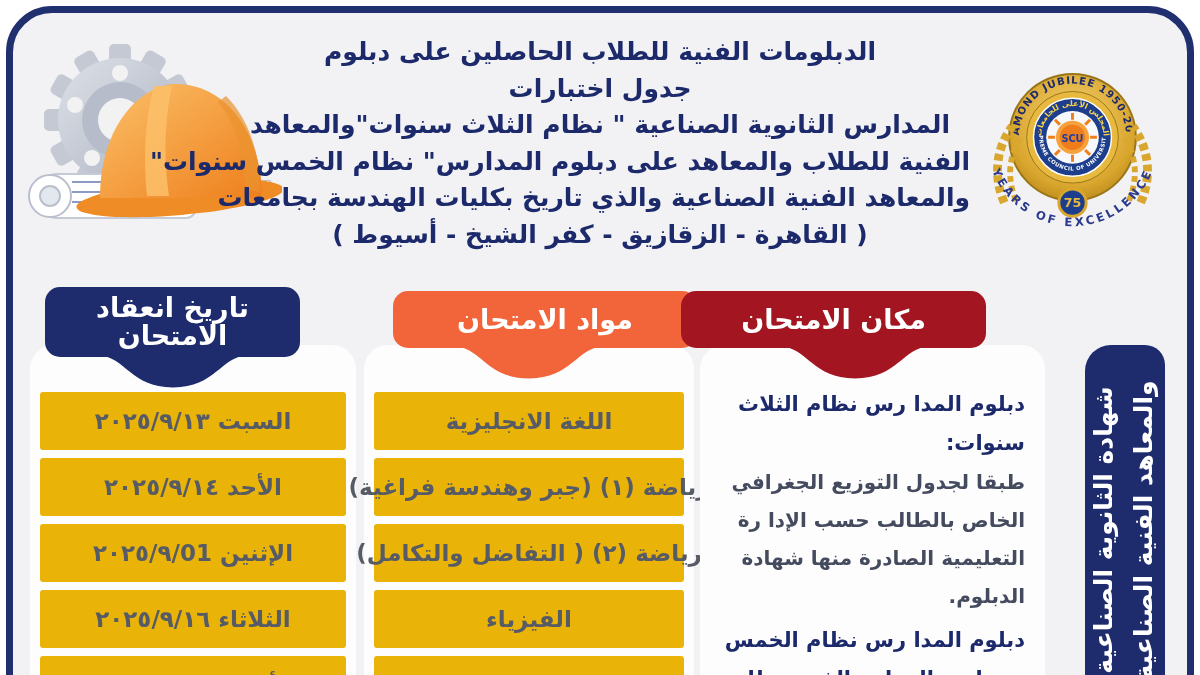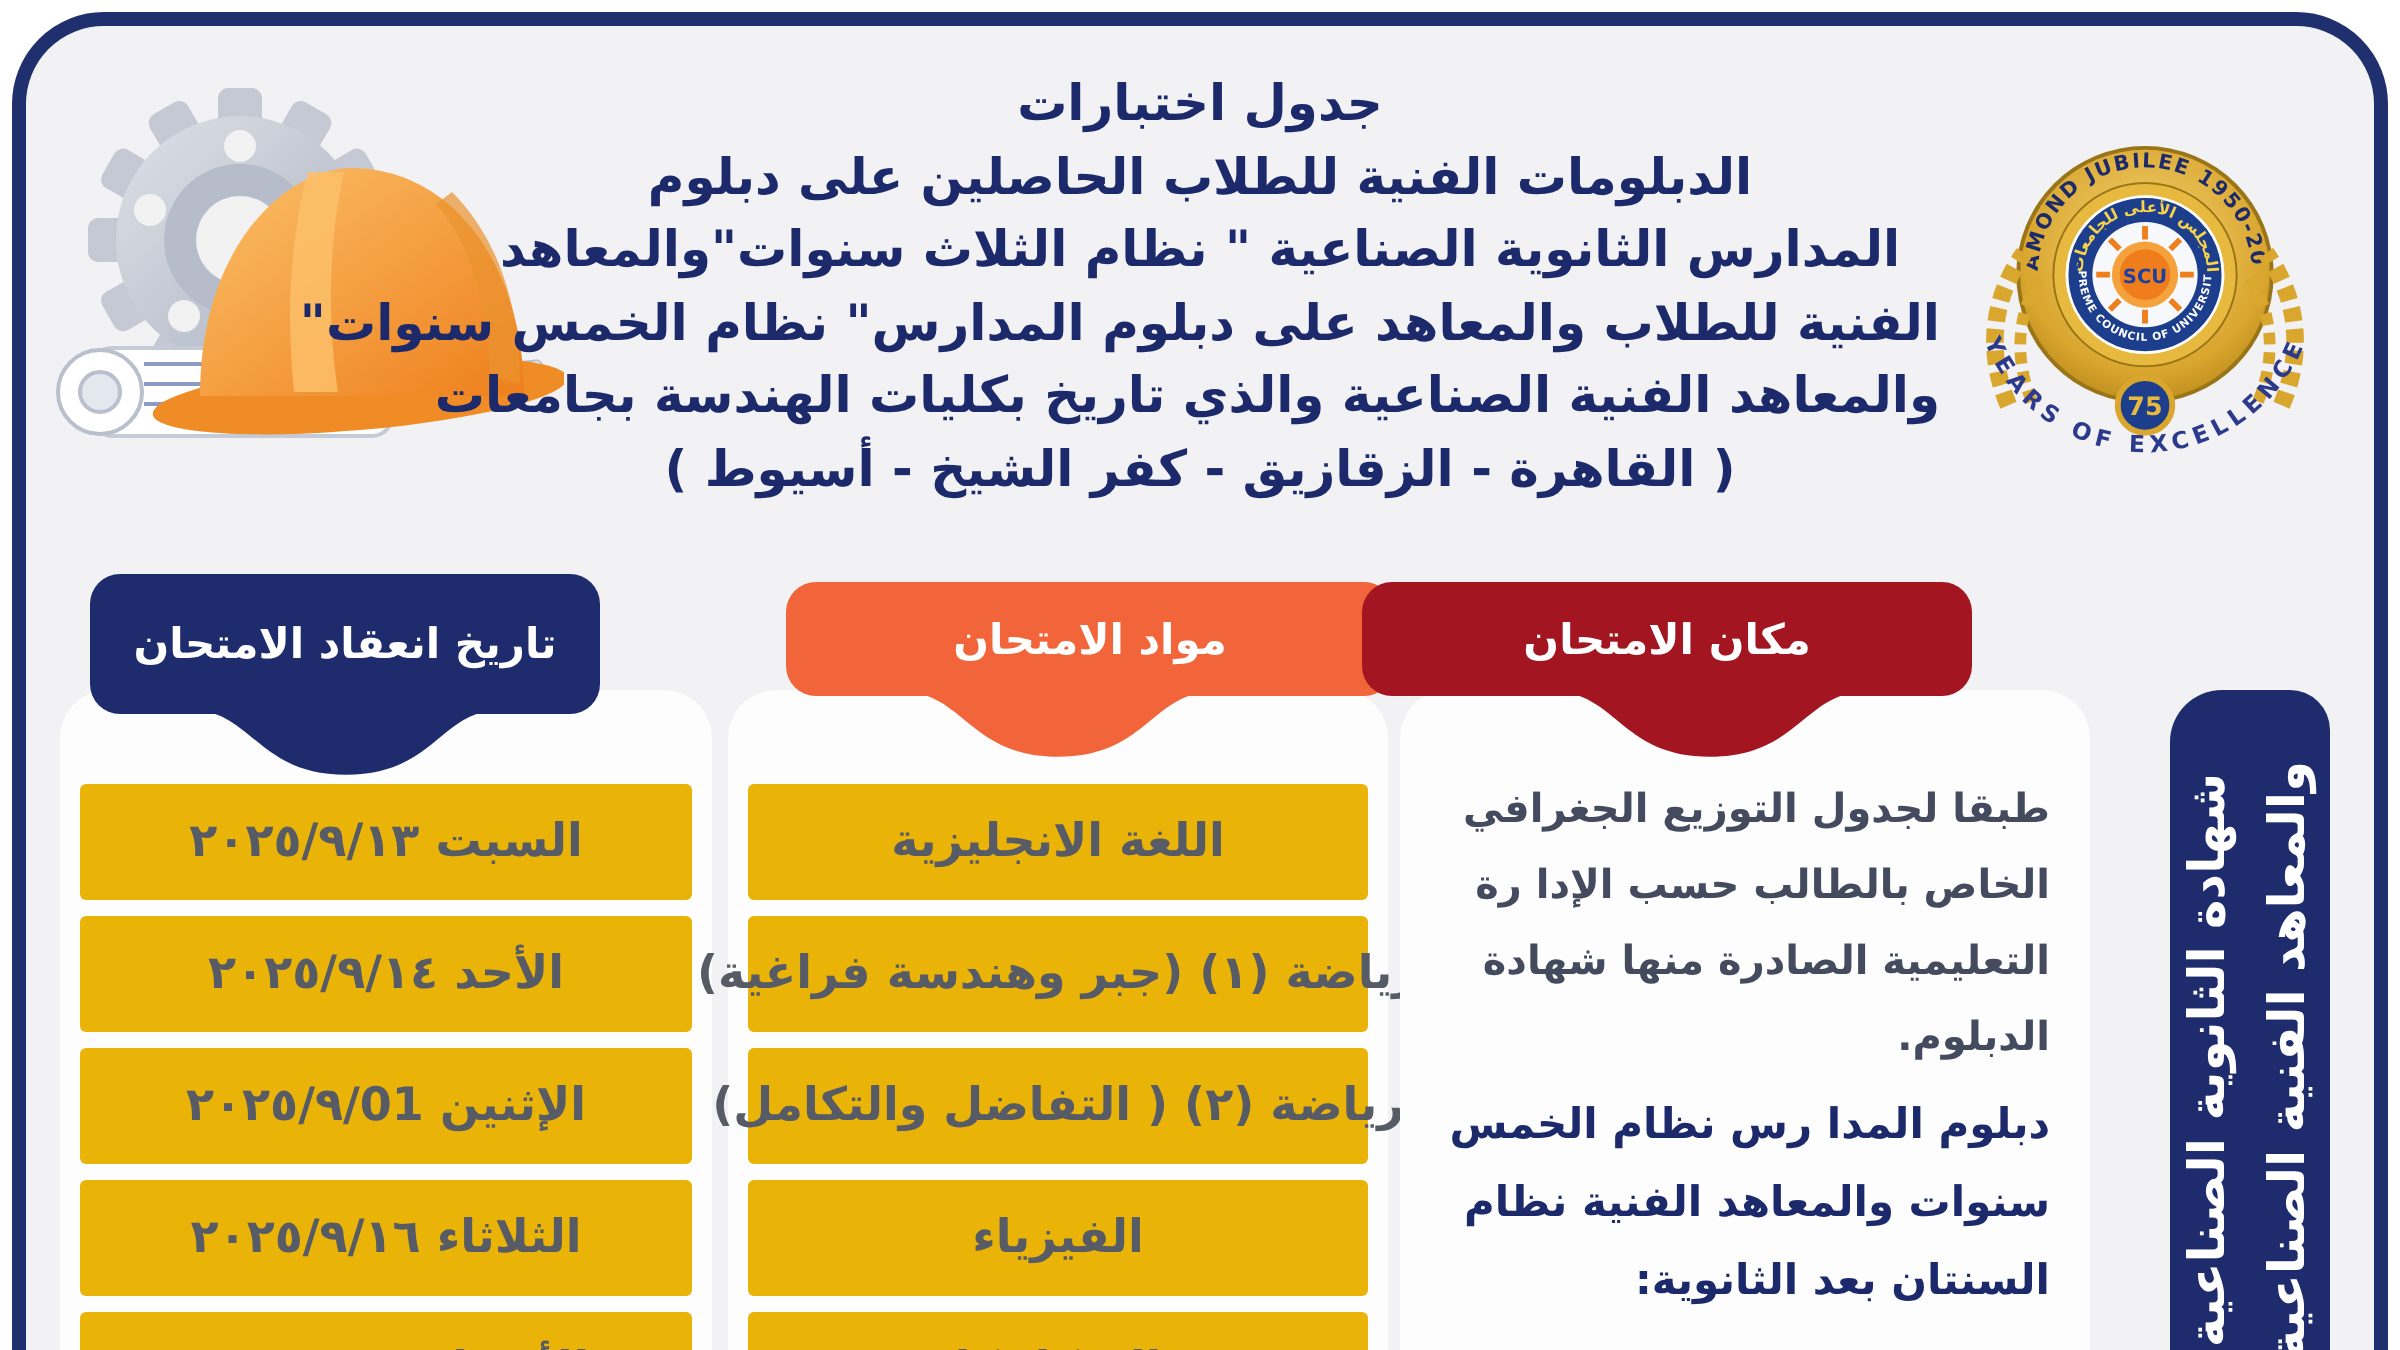--- a/index.html
+++ b/index.html
@@ -14,21 +14,21 @@
            direction:rtl; color:#1c2a6b; font-weight:bold; font-size:25px; line-height:36.5px; }
   .title div { white-space:nowrap; }
 
   
   .eng-graphic { position:absolute; left:22px; top:28px; }
   .logo { position:absolute; left:975px; top:52px; }
 
   
   .col-header { position:absolute; z-index:3; border-radius:15px; display:flex; align-items:center;
                 justify-content:center; text-align:center; color:#fff; font-weight:bold;
-                direction:rtl; font-size:21px; line-height:28px; }
+                direction:rtl; font-size:27px; line-height:28px; }
   .hdr-date     { left:45px;  top:287px; width:255px; height:70px; background:#1e2c6d; }
   .hdr-subject  { left:393px; top:291px; width:304px; height:57px; background:#f2653a; }
   .hdr-location { left:681px; top:291px; width:305px; height:57px; background:#a31621; }
   .bump { position:absolute; z-index:3; width:150px; height:36px; }
   .bump-date     { left:98px;  top:355px; }
   .bump-subject  { left:454px; top:346px; }
   .bump-location { left:780px; top:346px; }
   .bump-date path { fill:#1e2c6d; } .bump-subject path { fill:#f2653a; } .bump-location path { fill:#a31621; }
 
   
@@ -157,22 +157,22 @@
       <textPath href="#arcInB" startOffset="50%" text-anchor="middle">SUPREME COUNCIL OF UNIVERSITIES</textPath>
     </text>
     <circle cx="100" cy="152" r="14" fill="#1d3e8c" stroke="#d9a62e" stroke-width="3"></circle>
     <text x="100" y="157" font-size="13" font-weight="bold" fill="#e8b93f" text-anchor="middle">75</text>
     <text font-size="12" font-weight="bold" fill="#2b3a8c" letter-spacing="3">
       <textPath href="#arcBot" startOffset="50%" text-anchor="middle">YEARS OF EXCELLENCE</textPath>
     </text>
   </svg>
 
   <div class="title">
+    <div>الدبلومات الفنية للطلاب الحاصلين على دبلوم</div>
     <div>جدول اختبارات</div>
-    <div>الدبلومات الفنية للطلاب الحاصلين على دبلوم</div>
     <div>المدارس الثانوية الصناعية " نظام الثلاث سنوات"والمعاهد</div>
     <div>الفنية للطلاب والمعاهد على دبلوم المدارس" نظام الخمس سنوات"</div>
     <div>والمعاهد الفنية الصناعية والذي تاريخ بكليات الهندسة بجامعات</div>
     <div>( القاهرة - الزقازيق - كفر الشيخ - أسيوط )</div>
   </div>
 
   <div class="col-header hdr-date">
     <span>تاريخ انعقاد الامتحان</span>
   </div>
   <svg class="bump bump-date" viewBox="0 0 150 40" preserveAspectRatio="none">
@@ -203,20 +203,21 @@
 
   <div class="card card-subject">
     <div class="row">اللغة الانجليزية</div>
     <div class="row">رياضة (١) (جبر وهندسة فراغية)</div>
     <div class="row">رياضة (٢) ( التفاضل والتكامل)</div>
     <div class="row">الفيزياء</div>
     <div class="row">الميكانيكا</div>
   </div>
 
   <div class="card card-location">
+    <div class="loc-heading">دبلوم المدا رس نظام الثلاث سنوات:</div>
     <div class="loc-body">طبقا لجدول التوزيع الجغرافي الخاص بالطالب حسب الإدا رة التعليمية الصادرة منها شهادة الدبلوم.</div>
     <div class="loc-heading">دبلوم المدا رس نظام الخمس سنوات والمعاهد الفنية نظام السنتان بعد الثانوية:</div>
 
   </div>
 
   <div class="sidebar"></div>
   <div class="vtext vtext-1">شهادة الثانوية الصناعية</div>
   <div class="vtext vtext-2">والمعاهد الفنية الصناعية</div>
 
 </div>

